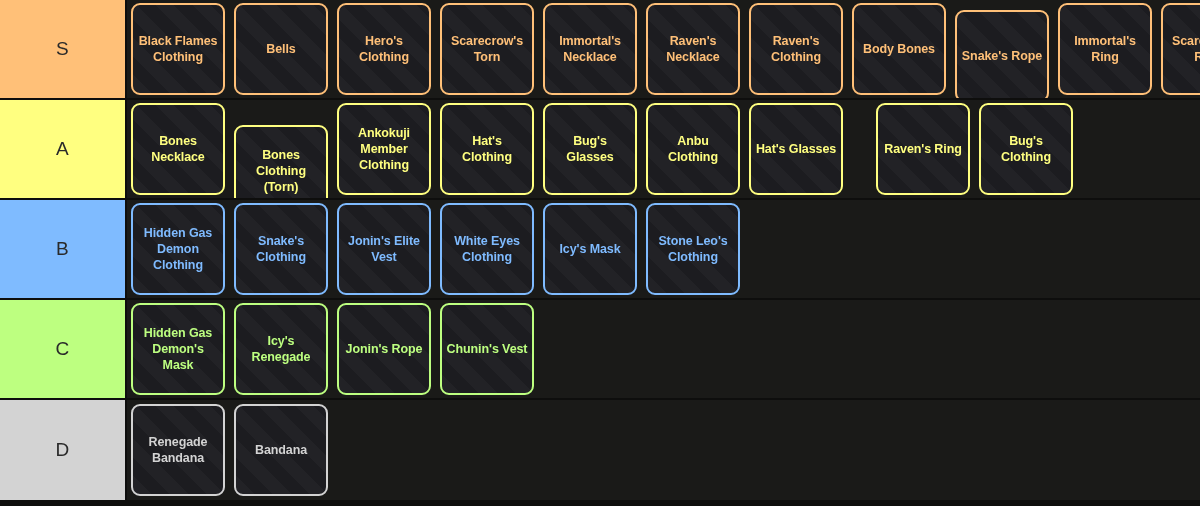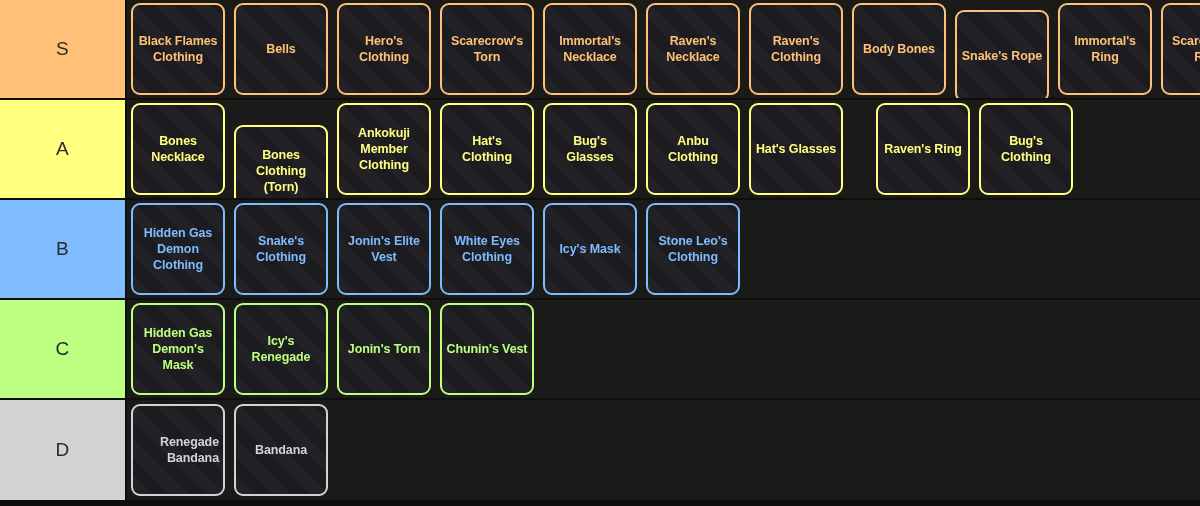--- a/index.html
+++ b/index.html
@@ -184,31 +184,31 @@
     <div class="tier-row">
       <div class="tier-label" style="background: rgb(189, 255, 128);">C</div>
       <div class="tier-items">
         <div class="tile" style="border-color: rgb(189, 255, 128); color: rgb(189, 255, 128);">
           <span>Hidden Gas Demon's Mask</span>
         </div>
         <div class="tile" style="border-color: rgb(189, 255, 128); color: rgb(189, 255, 128);">
           <span>Icy's Renegade</span>
         </div>
         <div class="tile" style="border-color: rgb(189, 255, 128); color: rgb(189, 255, 128);">
-          <span>Jonin's Torn</span>
+          <span>Jonin's Rope</span>
         </div>
         <div class="tile" style="border-color: rgb(189, 255, 128); color: rgb(189, 255, 128);">
           <span>Chunin's Vest</span>
         </div>
       </div>
     </div>
     <div class="tier-row">
       <div class="tier-label" style="background: rgb(211, 211, 211);">D</div>
       <div class="tier-items">
-        <div class="tile" style="border-color: rgb(211, 211, 211); color: rgb(211, 211, 211); text-align: right;">
+        <div class="tile" style="border-color: rgb(211, 211, 211); color: rgb(211, 211, 211);">
           <span>Renegade Bandana</span>
         </div>
         <div class="tile" style="border-color: rgb(211, 211, 211); color: rgb(211, 211, 211);">
           <span>Bandana</span>
         </div>
       </div>
     </div>
   </div>
 
 </body></html>

